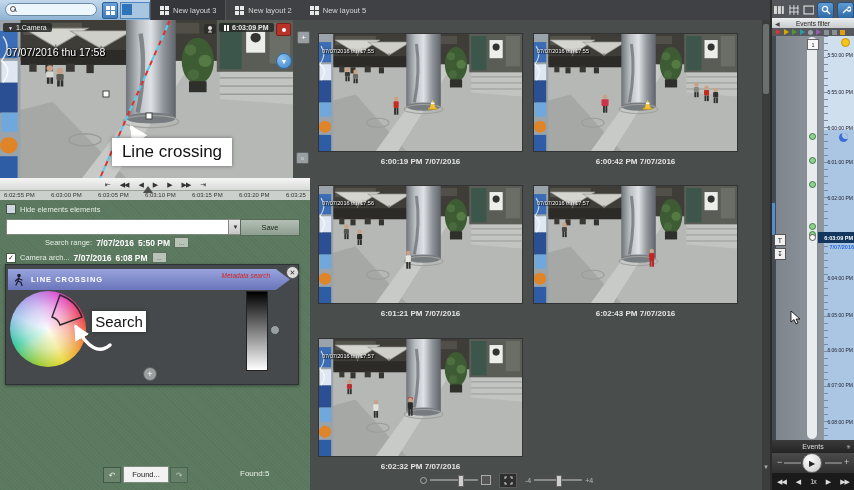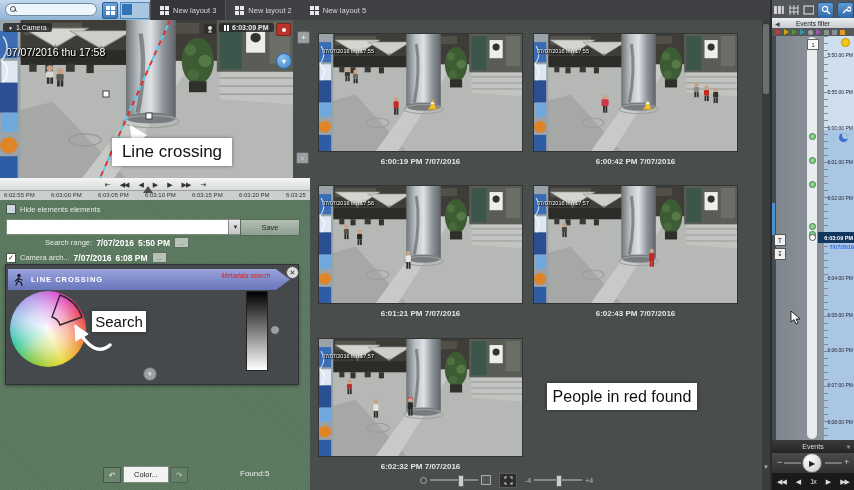--- a/index.html
+++ b/index.html
@@ -417,21 +417,21 @@
             <marker id="ahc" viewBox="0 0 10 10" refX="8" refY="5" markerWidth="4.5" markerHeight="4.5" orient="auto">
               <path d="M0,0L10,5L0,10z" fill="#fff"></path>
             </marker>
           </defs>
         <path d="M104,80 Q88,94 70,62" stroke="#fff" stroke-width="3.5" fill="none" stroke-linecap="round" marker-end="url(#ahc)"></path>
       </svg>
       <div class="anno color-anno">Search</div>
     </div>
 
     <div class="toolbtn" style="left:103px;top:267px;width:16px;height:14px;">↶</div>
-    <div class="searchbtn">Color...</div>
+    <div class="searchbtn">Found...</div>
     <div class="toolbtn" style="left:170px;top:267px;width:16px;height:14px;opacity:.65;">↷</div>
     <div class="found">Found:5</div>
   </div>
 
   <div id="thumbs">
       <div class="thumb" style="left: 318px; top: 33px;">
         <svg viewBox="0 0 200 116" preserveAspectRatio="none">
           <defs>
             <linearGradient id="colt0" x1="0" y1="0" x2="1" y2="0">
     <stop offset="0" stop-color="#6d7277"></stop>
@@ -776,21 +776,20 @@
           <rect x="90.4" y="69.32000000000001" width="1.8" height="6.72" fill="#2e2e2e"></rect>
           <circle cx="30" cy="42.4" r="2.2" fill="#caa184"></circle>
           <rect x="27.5" y="44.6" width="5" height="5.04" rx="1" fill="#b83030"></rect>
           <rect x="28" y="49.64" width="1.8" height="5.04" fill="#2e2e2e"></rect>
           <rect x="30.4" y="49.64" width="1.8" height="5.04" fill="#2e2e2e"></rect>
         </svg>
     <div class="osd">07/07/2016 thu 17:57</div>
       </div>
       <div class="tstamp" style="left: 318px; top: 462px;">6:02:32 PM 7/07/2016</div>
     </div>
-  <div class="abs anno people-anno">People in red found</div>
 
   <div class="res-controls">
     <div class="slider">
       <span class="dotend"></span>
       <span class="strack">
           <span class="shandle" style="left:28px;"></span>
         </span>
       <span class="sq"></span>
     </div>
     <div class="expandbtn">

